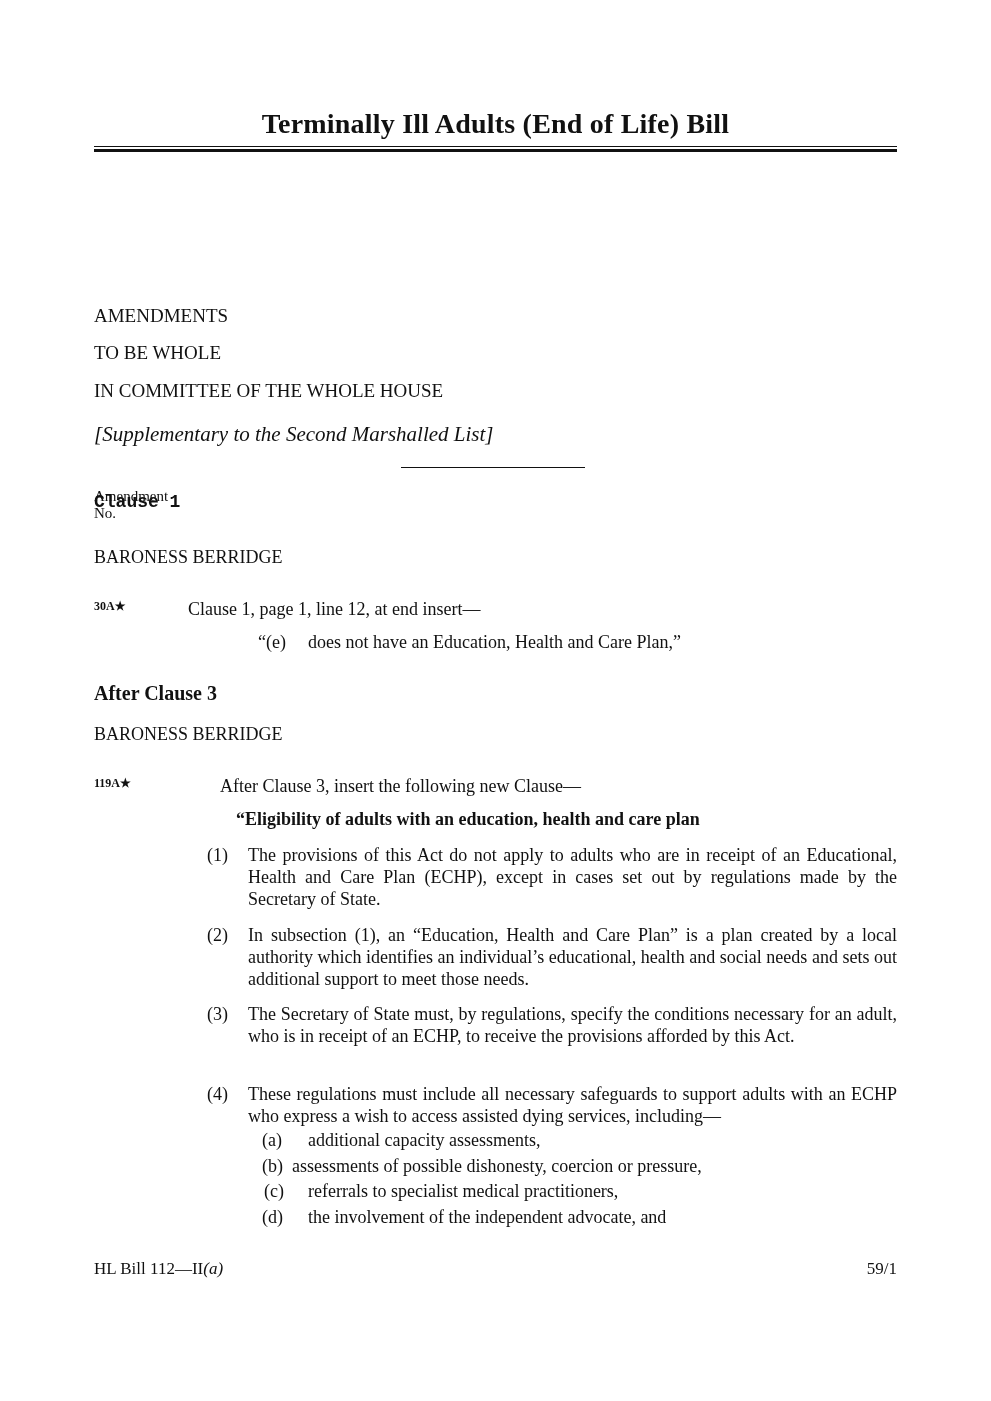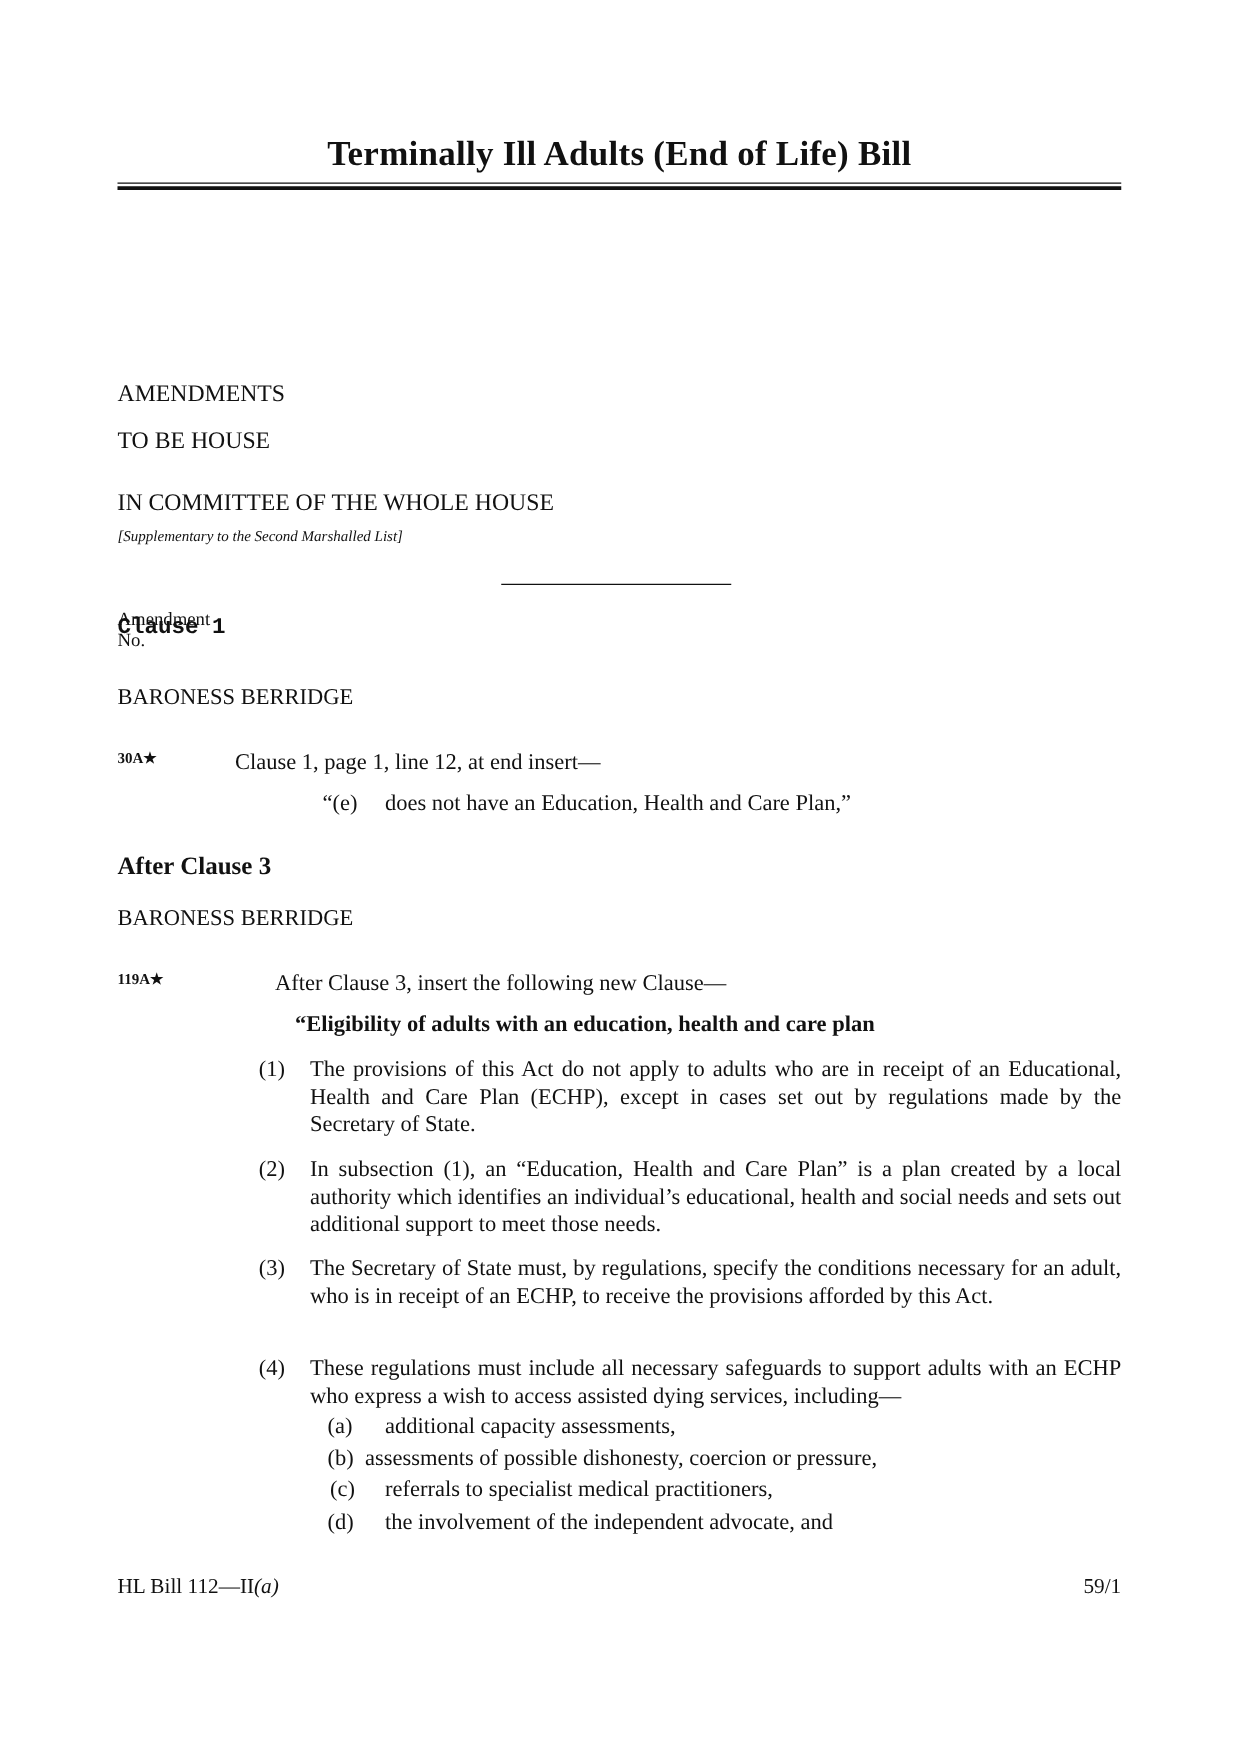--- a/index.html
+++ b/index.html
@@ -2,42 +2,42 @@
 <html><head>
 <meta charset="utf-8">
 <style>
   html, body { margin: 0; padding: 0; background: #ffffff; }
   body { width: 991px; height: 1401px; position: relative; font-family: "Liberation Serif", "DejaVu Serif", serif; color: #111; }
   .abs { position: absolute; }
   .title { left: 94px; width: 803px; top: 108px; text-align: center; font-size: 28px; font-weight: bold; letter-spacing: 0.2px; }
   .rule1 { left: 94px; width: 803px; top: 146px; height: 0; border-top: 1px solid #111; }
   .rule2 { left: 94px; width: 803px; top: 149px; height: 0; border-top: 3px solid #111; }
   .center { left: 94px; width: 803px; font-size: 19px; }
-  .italic { font-style: italic; font-size: 12px; }
+  .italic { font-style: italic; font-size: 21px; }
   .shortrule { left: 401px; width: 184px; top: 467px; border-top: 1px solid #111; }
   .amno { left: 94px; top: 488px; font-size: 15px; font-weight: normal; line-height: 17px; }
   .bold { font-weight: bold; }
   .num { left: 94px; font-size: 12px; font-weight: bold; font-family: Liberation Serif, serif; }
   .body { font-size: 18px; }
   .para { left: 207px; width: 690px; font-size: 18px; line-height: 22px; }
   .para .pn { position: absolute; left: 0; top: 0; }
   .para .pt { margin-left: 41px; text-align: justify; }
   .sub { font-size: 18px; }
   .footer { font-size: 17px; }
 </style>
 </head>
 <body>
 
 <div class="abs title">Terminally Ill Adults (End of Life) Bill</div>
 <div class="abs rule1"></div>
 <div class="abs rule2"></div>
 
 <div class="abs center" style="top:305px;">AMENDMENTS</div>
-<div class="abs center" style="top:342px;">TO BE HOUSE</div>
-<div class="abs center" style="top:392px;">IN COMMITTEE OF THE WHOLE HOUSE</div>
+<div class="abs center" style="top:342px;">TO BE WHOLE</div>
+<div class="abs center" style="top:380px;">IN COMMITTEE OF THE WHOLE HOUSE</div>
 <div class="abs center italic" style="top:422px;">[Supplementary to the Second Marshalled List]</div>
 <div class="abs shortrule"></div>
 
 <div class="abs amno">
   <div>Amendment</div>
   <div>No.</div>
 </div>
 
 <div class="abs center bold" style="top:492px; font-size:18px;font-family:Liberation Mono, monospace;">Clause 1</div>
 <div class="abs center" style="top:547px; font-size:18px;">BARONESS BERRIDGE</div>

